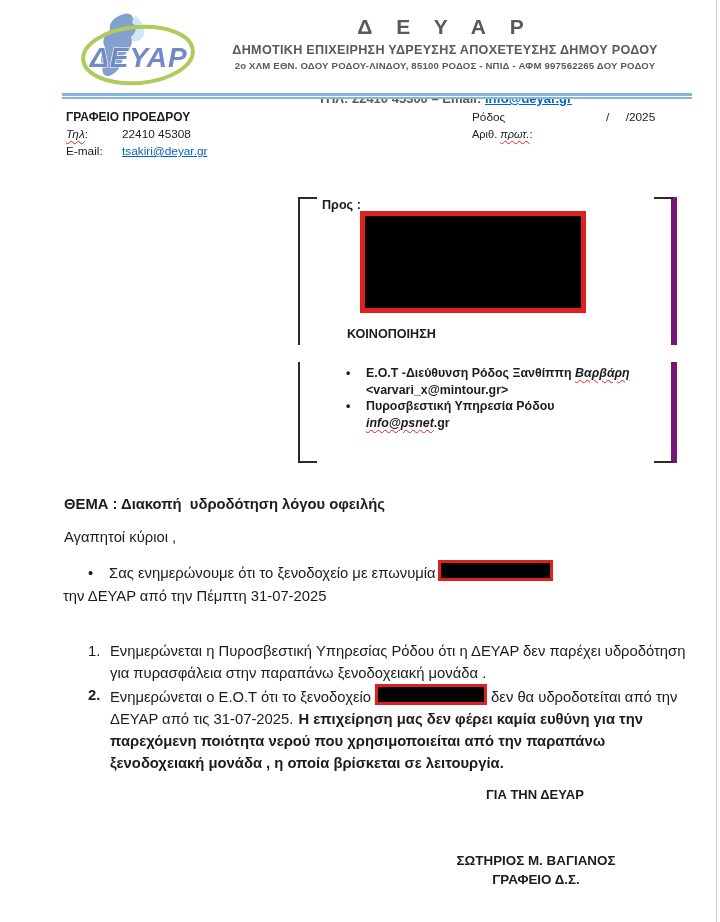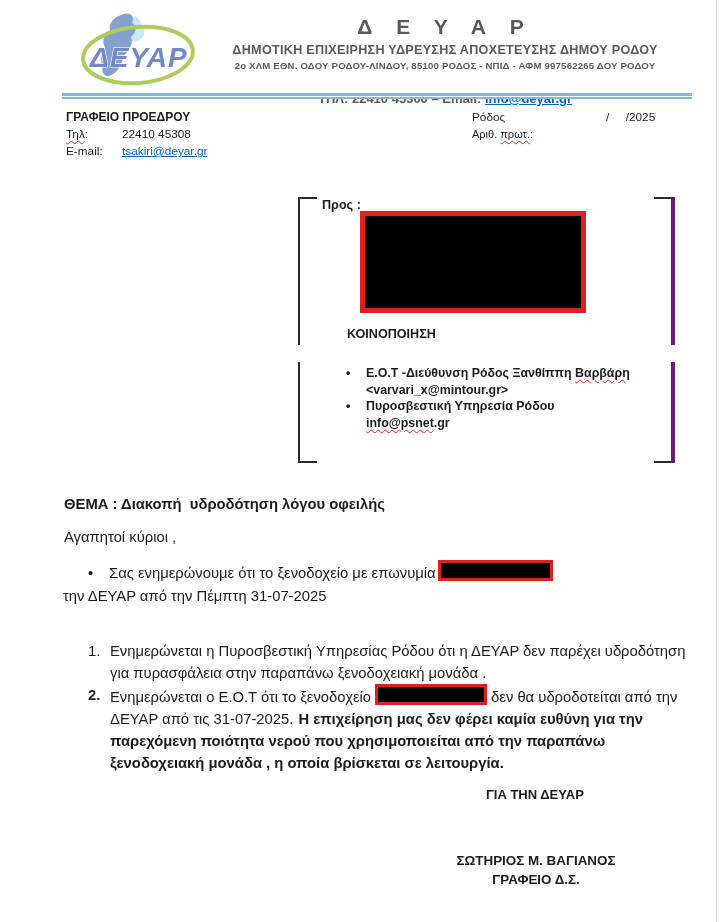--- a/index.html
+++ b/index.html
@@ -16,27 +16,27 @@
   .hdr-addr{font-size:9.6px;font-weight:bold;letter-spacing:.2px;margin-top:3px;}
   .hdr-tel{font-size:13px;font-weight:600;margin-top:20px;}
   .lnk{color:#0563c1;text-decoration:underline;cursor:pointer;}
   .blue-rule{left:62px;top:93px;width:630px;height:1px;
     border-top:3px solid #84b5da;border-bottom:2px solid #84b5da;background:#fff;}
 
   
   .office{left:66px;top:110px;font-size:12px;font-weight:bold;}
   .crow{font-size:11.8px;}
   .lbl{display:inline-block;width:56px;}
-  .sp{text-decoration:underline wavy #e02020;text-decoration-thickness:1px;text-underline-offset:2px;}
+  .sp{text-decoration:underline wavy #e02020;text-decoration-thickness:1px;text-underline-offset:2px;font-style:italic;}
   .city{left:472px;top:110px;font-size:11.8px;}
   .datev{left:606px;top:110px;font-size:11.8px;white-space:pre;}
   .proto{left:472px;top:128px;font-size:11px;}
 
   
-  .frame{border-left:2px solid #2b2b2b;border-right:4px solid #701a75;}
+  .frame{border-left:2px solid #2b2b2b;border-right:6px solid #701a75;}
   .frame-top::before{content:"";position:absolute;top:0;left:-2px;width:19px;border-top:2px solid #2b2b2b;}
   .frame-top::after{content:"";position:absolute;top:0;right:-2px;width:19px;border-top:2px solid #2b2b2b;}
   .frame-bot::before{content:"";position:absolute;bottom:0;left:-2px;width:19px;border-bottom:2px solid #2b2b2b;}
   .frame-bot::after{content:"";position:absolute;bottom:0;right:-2px;width:19px;border-bottom:2px solid #2b2b2b;}
   .frameA{left:298px;top:197px;width:371px;height:148px;}
   .frameB{left:298px;top:362px;width:371px;height:101px;}
   .pros{left:22px;top:1px;font-size:12.6px;font-weight:bold;}
   .ccl{left:22px;top:130px;font-size:12.6px;font-weight:bold;padding-left:25px;}
 
   

